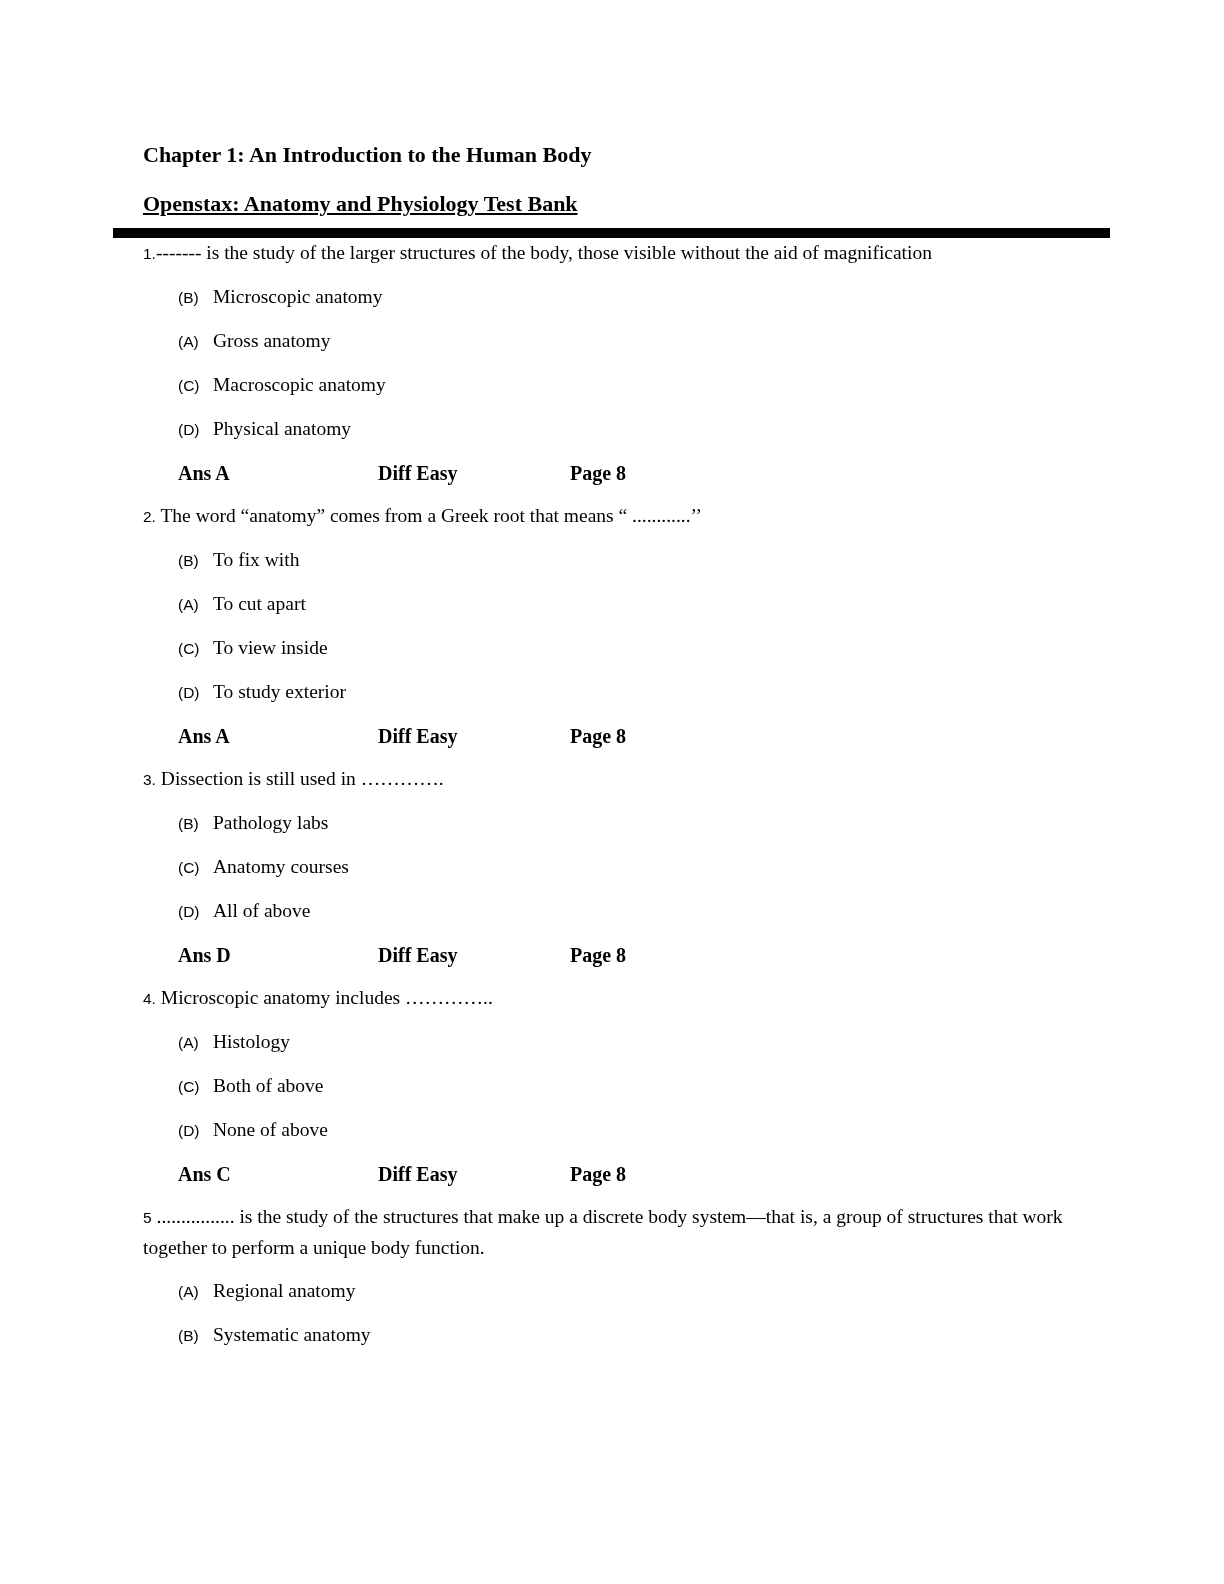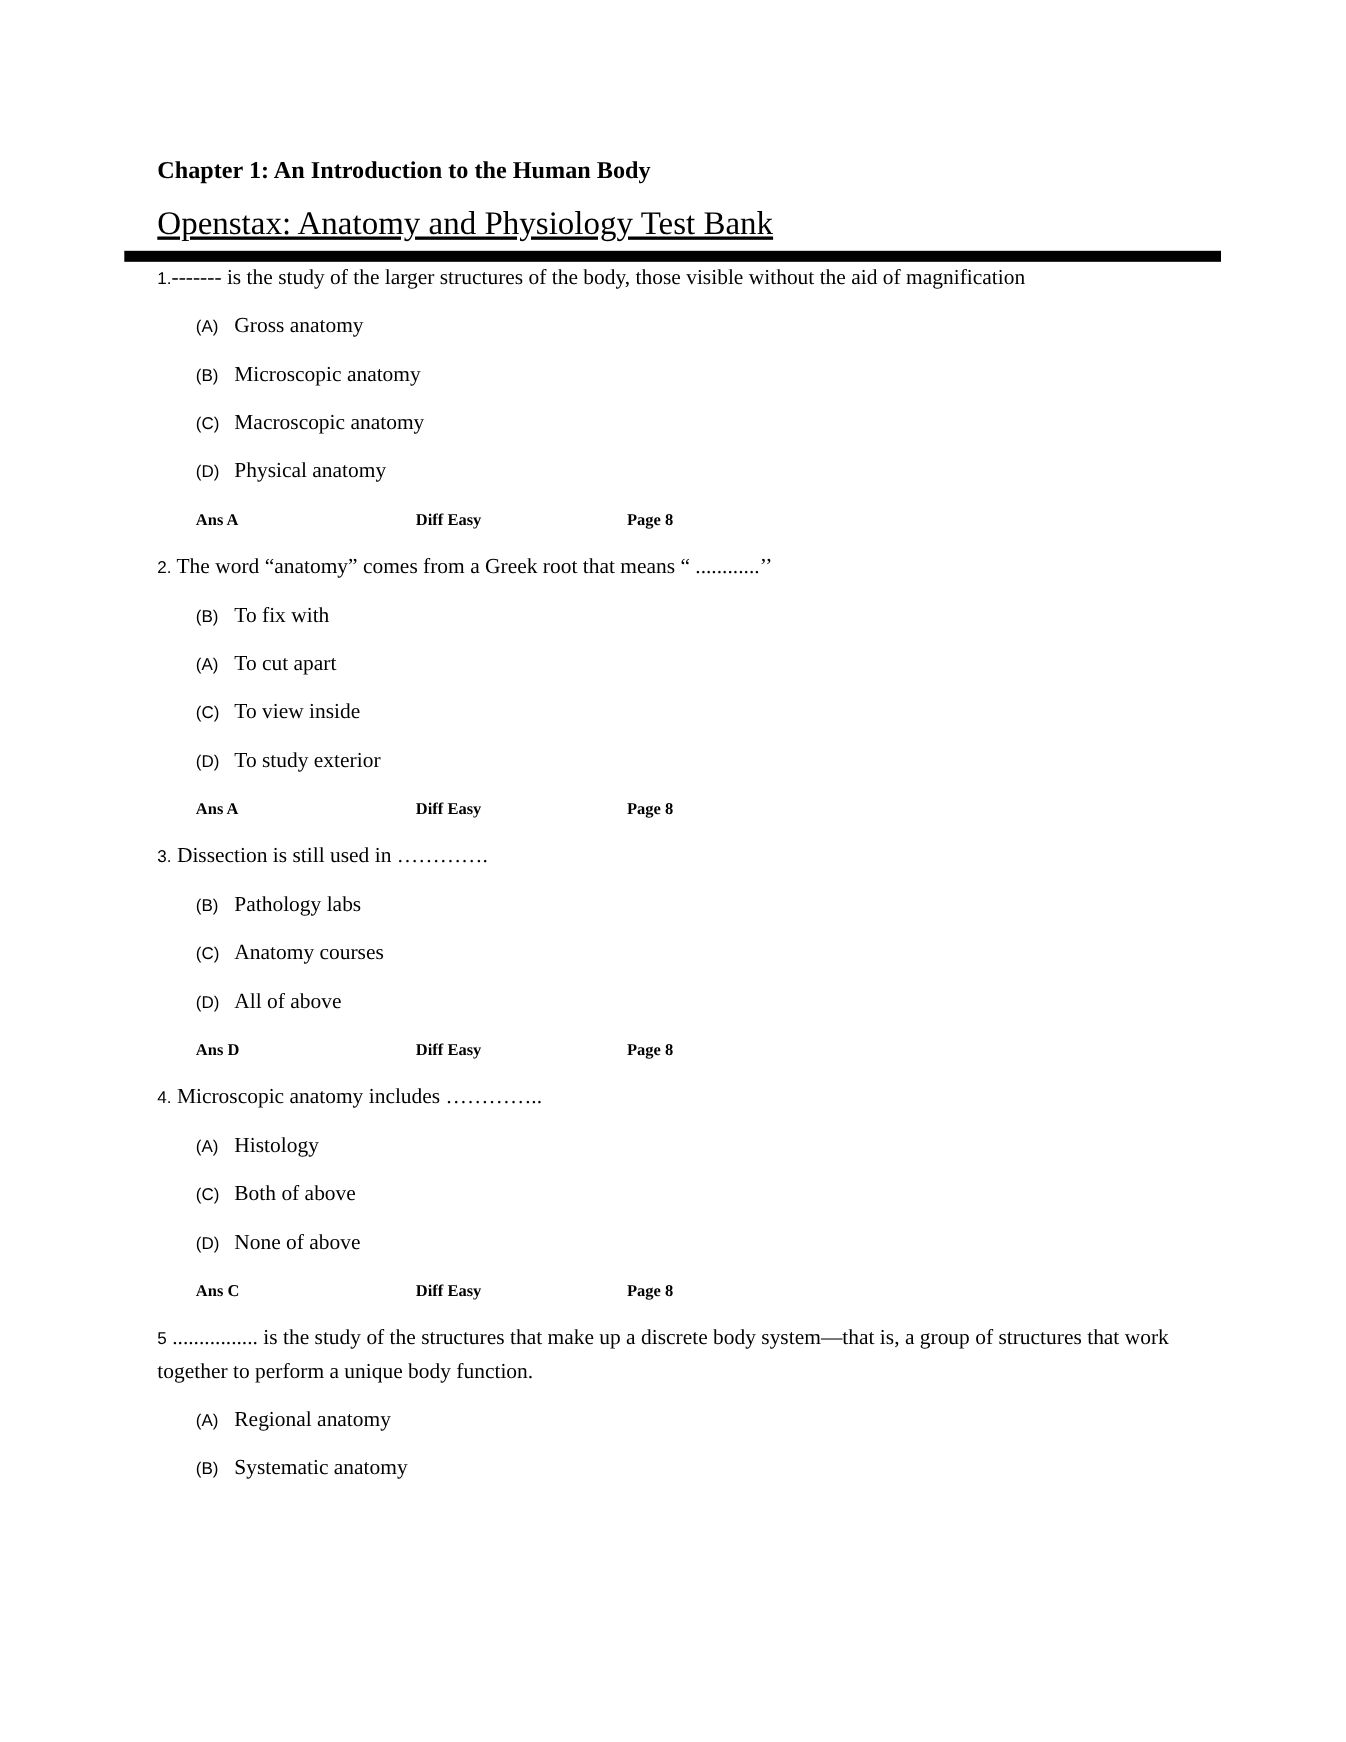--- a/index.html
+++ b/index.html
@@ -21,23 +21,23 @@
     height: 1584px;
     padding: 142px 114px 0 143px;
   }
   .doc-title {
     font-size: 22px;
     line-height: 26px;
     font-weight: bold;
     margin: 0 0 23px 0;
   }
   .doc-subtitle {
-    font-size: 30px;
+    font-size: 22px;
     line-height: 26px;
-    font-weight: normal;
+    font-weight: bold;
     text-decoration: underline;
     margin: 0;
   }
   .title-rule {
     height: 10px;
     background: #000000;
     margin: 11px 0 0 -30px;
     width: 997px;
   }
   .content {
@@ -63,21 +63,21 @@
     font-family: "Liberation Sans", sans-serif;
     font-size: 15.5px;
     vertical-align: baseline;
   }
   .opt-text {
     font-size: 19.5px;
   }
   .ans-row {
     padding-left: 35px;
     font-weight: bold;
-    font-size: 15px;
+    font-size: 20px;
   }
   .ans-cell {
     display: inline-block;
     width: 200px;
   }
   .diff-cell {
     display: inline-block;
     width: 192px;
   }
   .page-cell {
@@ -90,22 +90,22 @@
 <div class="page">
 
   <h1 class="doc-title">Chapter 1: An Introduction to the Human Body</h1>
   <h2 class="doc-subtitle">Openstax: Anatomy and Physiology Test Bank</h2>
   <div class="title-rule"></div>
 
   <div class="content">
 
     <div class="question">
       <p class="line"><span class="q-num">1.</span><span class="q-text">------- is the study of the larger structures of the body, those visible without the aid of magnification</span></p>
+      <p class="line opt"><span class="opt-marker">(B)</span><span class="opt-text">Microscopic anatomy</span></p>
       <p class="line opt"><span class="opt-marker">(A)</span><span class="opt-text">Gross anatomy</span></p>
-      <p class="line opt"><span class="opt-marker">(B)</span><span class="opt-text">Microscopic anatomy</span></p>
       <p class="line opt"><span class="opt-marker">(C)</span><span class="opt-text">Macroscopic anatomy</span></p>
       <p class="line opt"><span class="opt-marker">(D)</span><span class="opt-text">Physical anatomy</span></p>
       <p class="line ans-row"><span class="ans-cell">Ans A</span><span class="diff-cell">Diff Easy</span><span class="page-cell">Page 8</span></p>
     </div>
 
     <div class="question">
       <p class="line"><span class="q-num">2.</span><span class="q-text"> The word “anatomy” comes from a Greek root that means “ ............’’</span></p>
       <p class="line opt"><span class="opt-marker">(B)</span><span class="opt-text">To fix with</span></p>
       <p class="line opt"><span class="opt-marker">(A)</span><span class="opt-text">To cut apart</span></p>
       <p class="line opt"><span class="opt-marker">(C)</span><span class="opt-text">To view inside</span></p>

